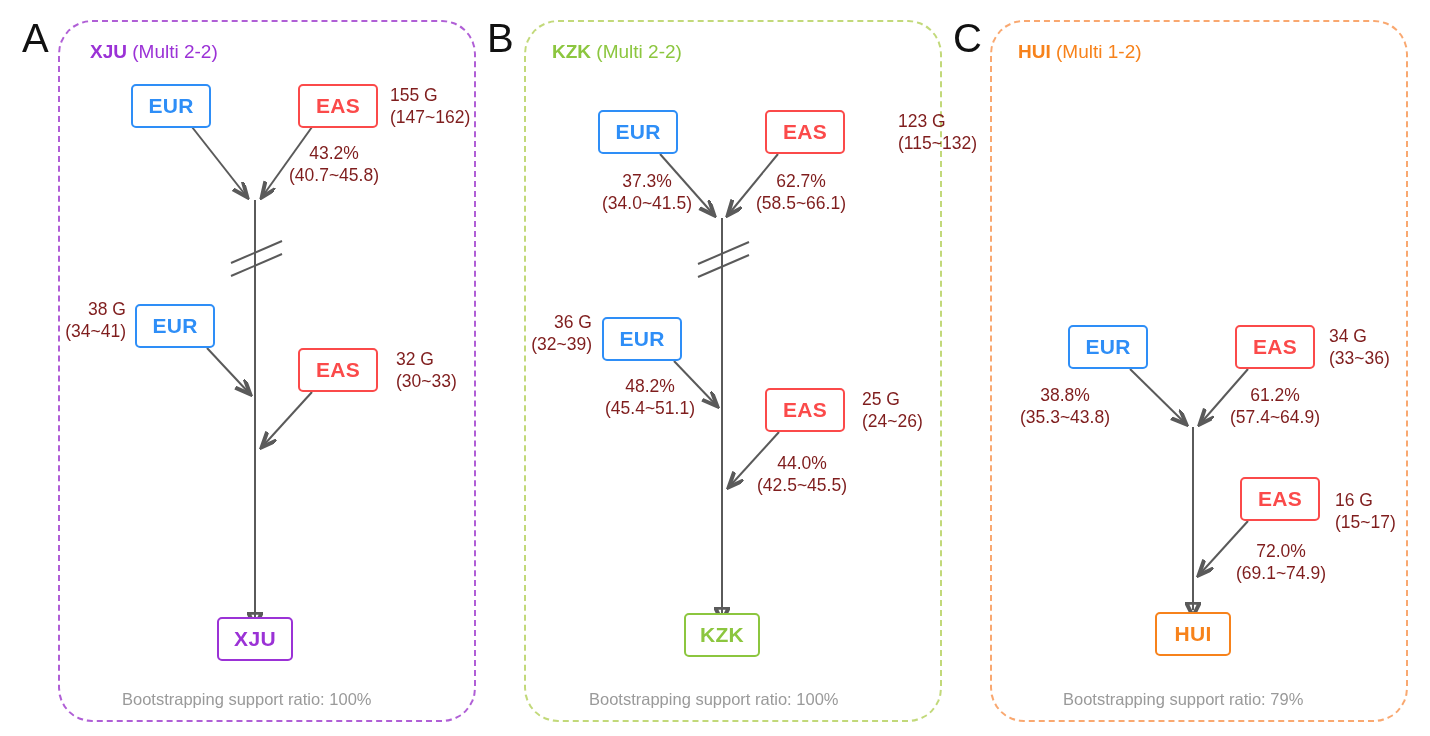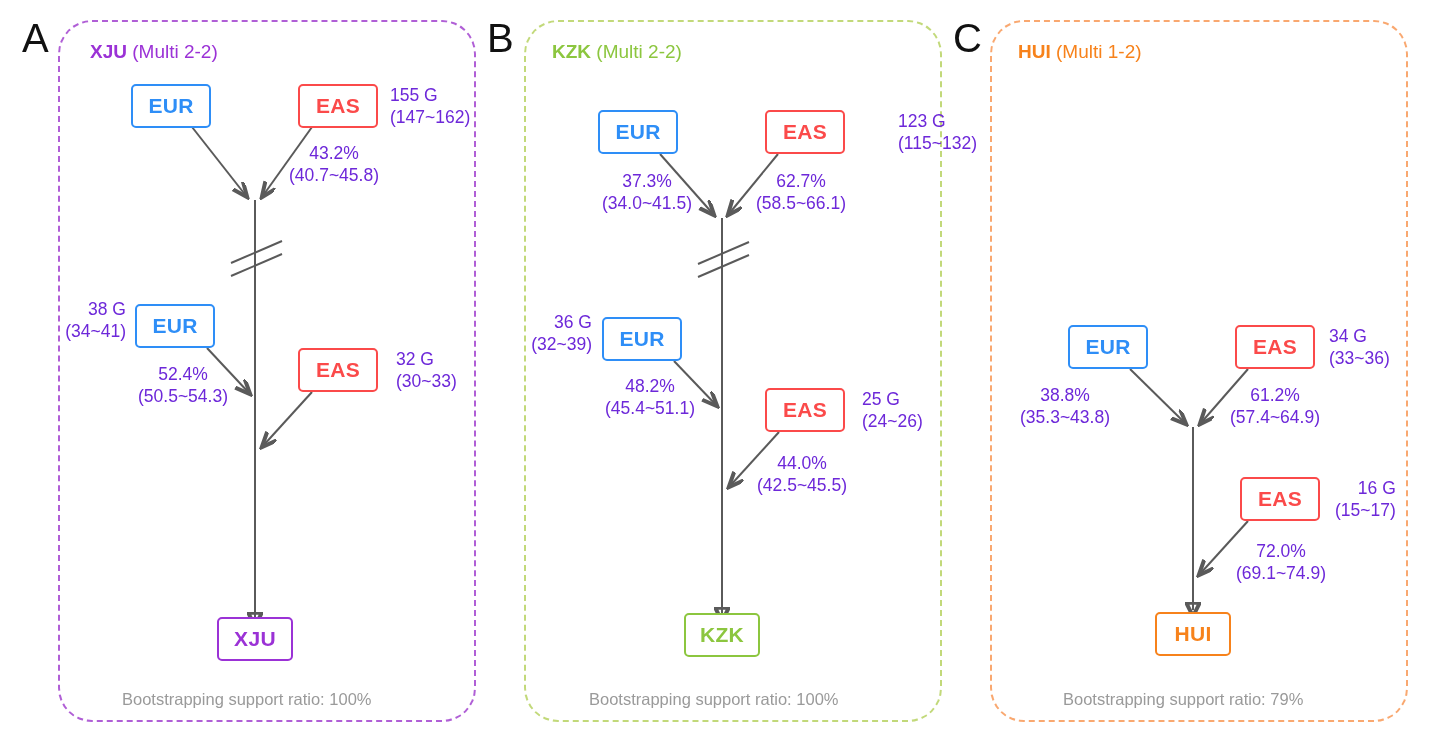--- a/index.html
+++ b/index.html
@@ -52,21 +52,21 @@
   }
   .node.eas{border-color:#fb4a4a;color:#fb4a4a;}
   .node.eur{border-color:#2e8ef7;color:#2e8ef7;}
   .node.xju{border-color:#9b32d6;color:#9b32d6;}
   .node.kzk{border-color:#8cc63f;color:#8cc63f;}
   .node.hui{border-color:#f7821b;color:#f7821b;}
 
   .lbl{
     position:absolute;
     font-size:17.5px;
-    color:#6d28d9;
+    color:#7f1d1d;
     line-height:1.28;
     white-space:nowrap;
   }
   .lbl.c{text-align:center;}
   .lbl.r{text-align:right;}
   .lbl.l{text-align:left;}
 
   .footnote{
     position:absolute;
     font-size:16.5px;
@@ -161,24 +161,20 @@
   </div>
 
   <div class="node eur" style="left:135px;top:304px;width:80px;height:44px;">EUR</div>
   <div class="node eas" style="left:298px;top:348px;width:80px;height:44px;">EAS</div>
 
   <div class="lbl l" style="left:396px;top:348px;">
     <div>32 G</div>
     <div>(30~33)</div>
   </div>
 
-  <div class="lbl c" style="left:128px;top:363px;width:110px;">
-    <div>52.4%</div>
-    <div>(50.5~54.3)</div>
-  </div>
 
   <div class="node xju" style="left:217px;top:617px;width:76px;height:44px;">XJU</div>
 
   <div class="footnote" style="left:122px;top:691px;">Bootstrapping support ratio: 100%</div>
 
   <div class="panel-letter" style="left:487px;top:18px;">B</div>
 
   <div class="panel-box" style="left:524px;top:20px;width:418px;height:702px;border-color:#c2d97a;"></div>
 
   <div class="panel-title" style="left:552px;top:42px;color:#8cc63f;">
@@ -250,21 +246,21 @@
     <div>38.8%</div>
     <div>(35.3~43.8)</div>
   </div>
   <div class="lbl c" style="left:1216px;top:384px;width:118px;">
     <div>61.2%</div>
     <div>(57.4~64.9)</div>
   </div>
 
   <div class="node eas" style="left:1240px;top:477px;width:80px;height:44px;">EAS</div>
 
-  <div class="lbl l" style="left:1335px;top:477px;text-align:right;">
+  <div class="lbl l" style="left:1335px;top:489px;">
     <div>16 G</div>
     <div>(15~17)</div>
   </div>
 
   <div class="lbl c" style="left:1222px;top:540px;width:118px;">
     <div>72.0%</div>
     <div>(69.1~74.9)</div>
   </div>
 
   <div class="node hui" style="left:1155px;top:612px;width:76px;height:44px;">HUI</div>

